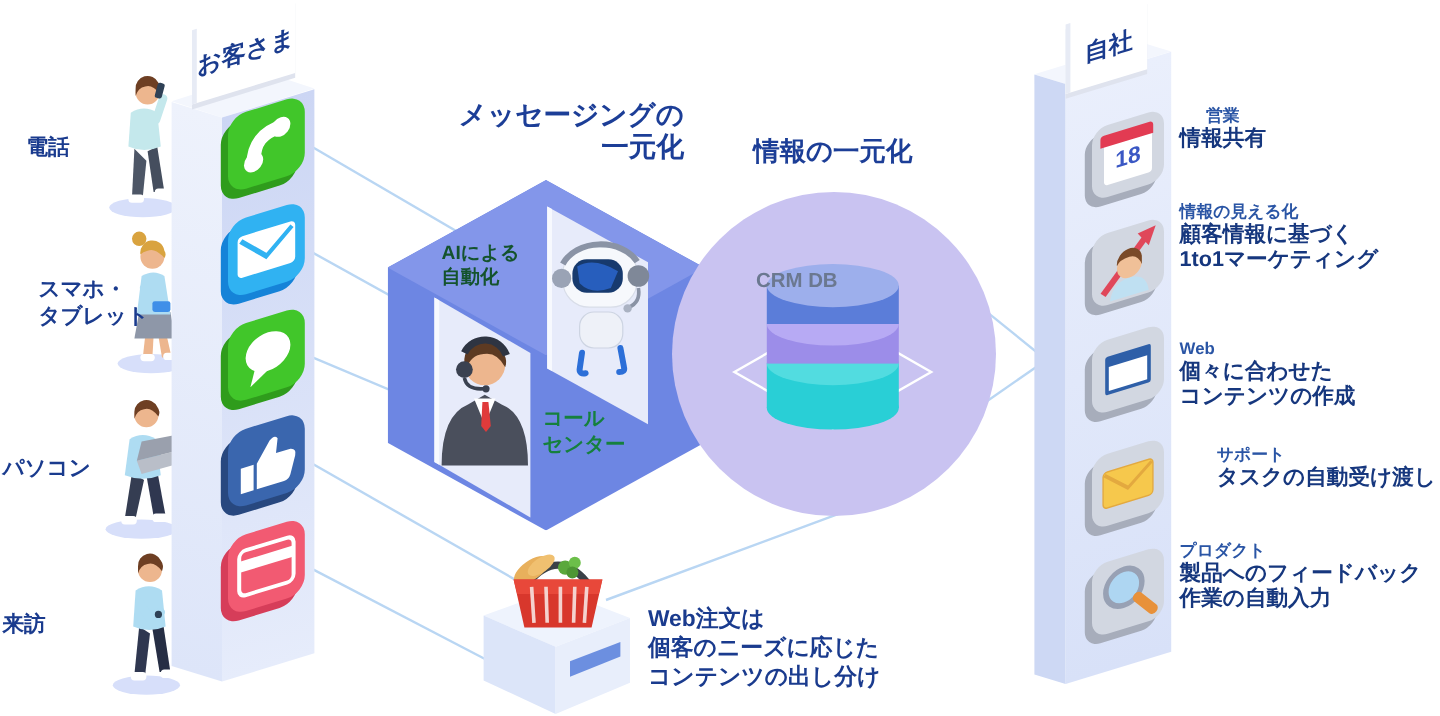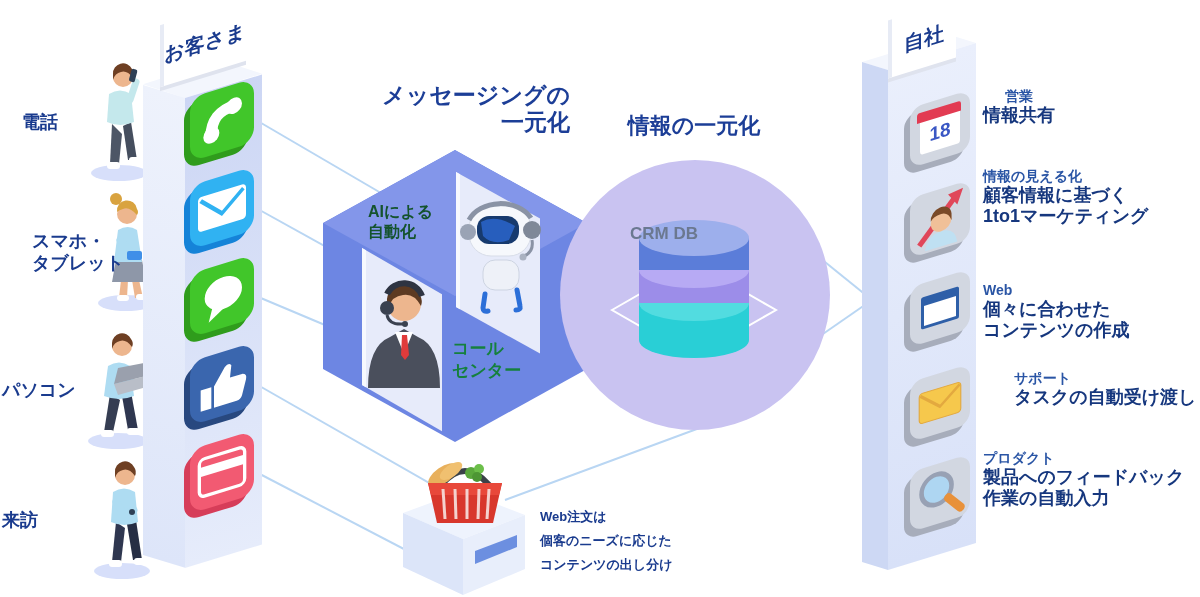--- a/index.html
+++ b/index.html
@@ -215,21 +215,21 @@
     <polygon points="33,28 107,28 98,68 42,68" fill="#d8372c"></polygon>
     <polygon points="33,28 107,28 104,40 36,40" fill="#e8483a"></polygon>
     <g stroke="#f4d2ce" stroke-width="3">
       <line x1="48" y1="34" x2="50" y2="64"></line>
         <line x1="60" y1="34" x2="61" y2="64"></line>
       <line x1="72" y1="34" x2="72" y2="64"></line>
         <line x1="84" y1="34" x2="83" y2="64"></line>
       <line x1="94" y1="34" x2="92" y2="64"></line>
     </g>
   </svg>
-  <div class="abs pre" style="left:540px;top:505px;font-size:13px;line-height:24px;font-weight:bold;color:#1a3b8e;z-index:7;">Web注文は
+  <div class="abs pre" style="left:540px;top:505px;font-size:19px;line-height:24px;font-weight:bold;color:#1a3b8e;z-index:7;">Web注文は
 個客のニーズに応じた
 コンテンツの出し分け</div>
 
   <div class="abs" style="left:862px;top:35px;width:114px;height:35px;background:#f3f6fd;z-index:5;
        clip-path:polygon(0 77%,22.8% 100%,100% 22.9%,77.2% 0);"></div>
   <div class="abs" style="left:862px;top:62px;width:26px;height:500px;background:#cdd8f4;
        transform:skewY(17deg);transform-origin:top left;z-index:5;"></div>
   <div class="abs" style="left:888px;top:70px;width:88px;height:500px;background:linear-gradient(180deg,#eaeffc,#d8e1f8);
        transform:skewY(-17deg);transform-origin:top left;z-index:5;"></div>
 

